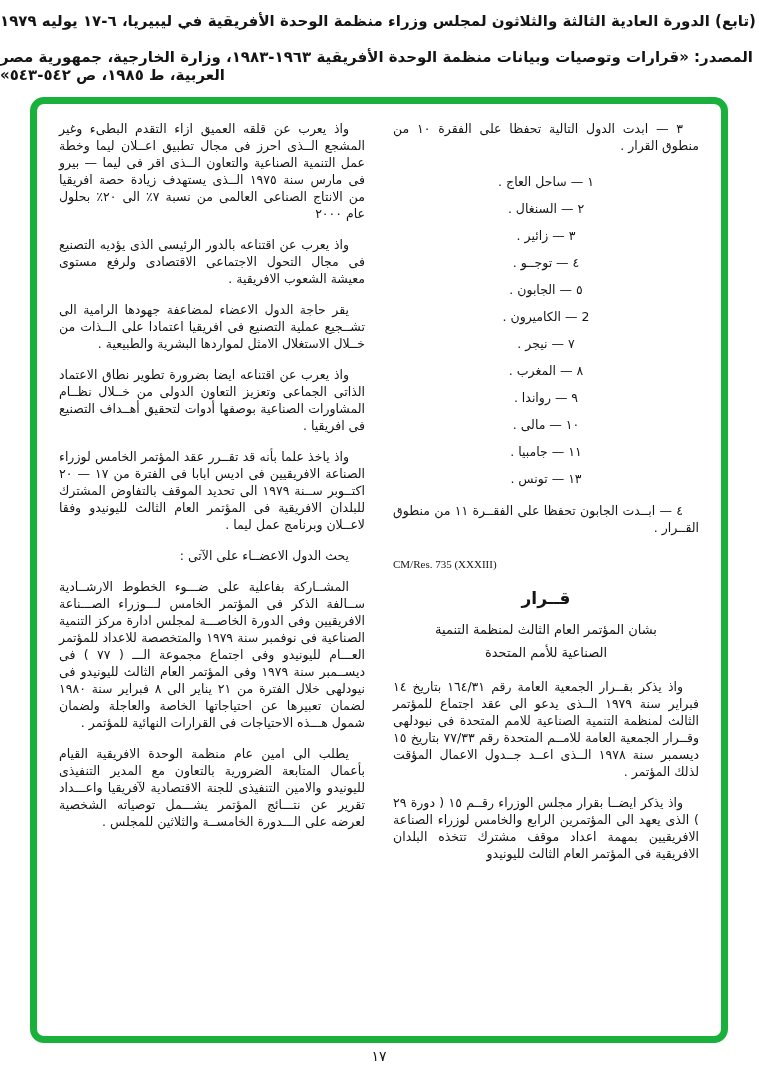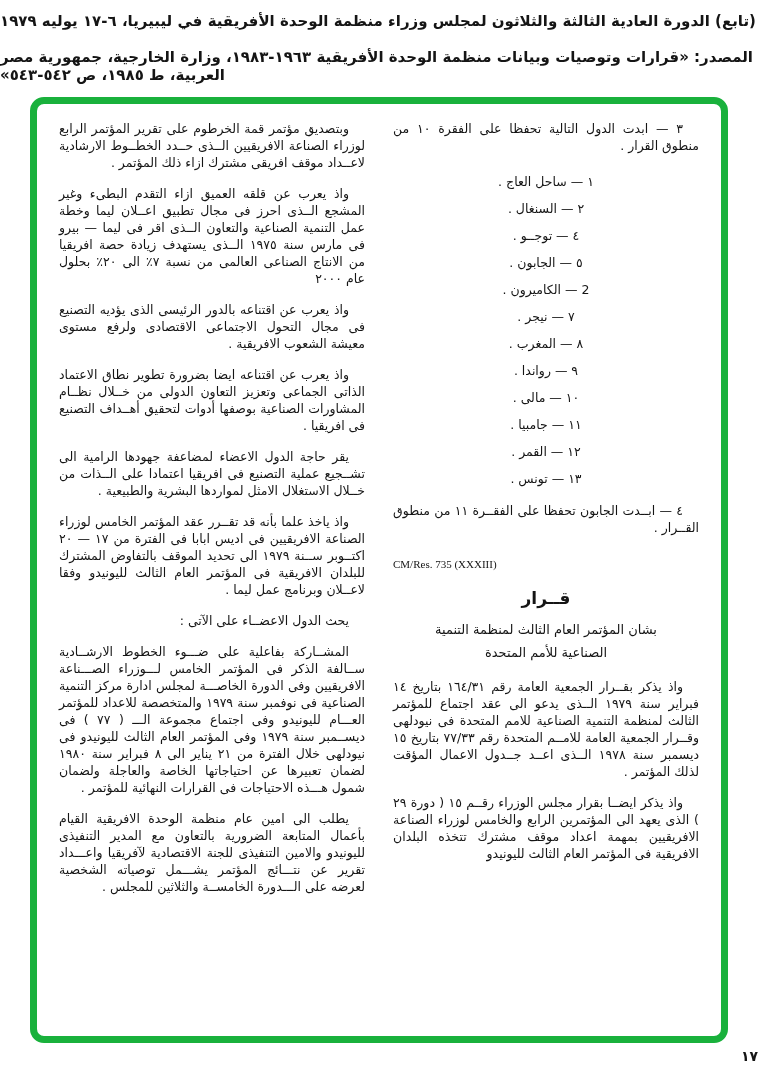--- a/index.html
+++ b/index.html
@@ -33,67 +33,66 @@
   }
   .res-code{
     direction:ltr;text-align:left;
     font-family:"Liberation Serif",serif;
     font-size:11px;margin:22px 0 6px 0;
   }
   .res-heading{font-size:17px;font-weight:bold;text-align:center;margin:18px 0 10px 0;word-spacing:4px;}
   .res-subject{font-size:13px;font-weight:normal;text-align:center;line-height:23px;margin:0 0 14px 0;}
   .page-number{
     position:absolute;left:0;right:0;bottom:14px;
-    text-align:right;font-size:14px;font-weight:bold;
+    text-align:center;font-size:14px;font-weight:normal;
   }
 </style>
 </head>
 <body>
 
 <div class="header">
   <div class="header-line1">(تابع) الدورة العادية الثالثة والثلاثون لمجلس وزراء منظمة الوحدة الأفريقية في ليبيريا، ٦-١٧ يوليه ١٩٧٩</div>
   <div class="header-line2">المصدر: «قرارات وتوصيات وبيانات منظمة الوحدة الأفريقية ١٩٦٣-١٩٨٣، وزارة الخارجية، جمهورية مصر العربية، ط ١٩٨٥، ص ٥٤٢-٥٤٣»</div>
 </div>
 
 <div class="content-frame" style="border-color: rgb(25, 177, 60);">
   <div class="columns">
 
     <div class="col">
       <p class="para indent">٣ — ابدت الدول التالية تحفظا على الفقرة ١٠ من منطوق القرار .</p>
       <ul class="countries">
         <li>١ — ساحل العاج .</li>
         <li>٢ — السنغال .</li>
+        <li>٣ — زائير .</li>
         <li>٤ — توجــو .</li>
         <li>٥ — الجابون .</li>
         <li>2 — الكاميرون .</li>
         <li>٧ — نيجر .</li>
         <li>٨ — المغرب .</li>
         <li>٩ — رواندا .</li>
         <li>١٠ — مالى .</li>
         <li>١١ — جامبيا .</li>
-        <li>١٢ — القمر .</li>
         <li>١٣ — تونس .</li>
       </ul>
       <p class="para indent">٤ — ابــدت الجابون تحفظا على الفقــرة ١١ من منطوق القــرار .</p>
       <div class="res-code">CM/Res. 735 (XXXIII)</div>
       <div class="res-heading">قــرار</div>
       <div class="res-subject">
         <span>بشان المؤتمر العام الثالث لمنظمة التنمية</span><br>
         <span>الصناعية للأمم المتحدة</span>
       </div>
       <p class="para indent">واذ يذكر بقــرار الجمعية العامة رقم ١٦٤/٣١ بتاريخ ١٤ فبراير سنة ١٩٧٩ الــذى يدعو الى عقد اجتماع للمؤتمر الثالث لمنظمة التنمية الصناعية للامم المتحدة فى نيودلهى وقــرار الجمعية العامة للامــم المتحدة رقم ٧٧/٣٣ بتاريخ ١٥ ديسمبر سنة ١٩٧٨ الــذى اعــد جــدول الاعمال المؤقت لذلك المؤتمر .</p>
       <p class="para indent">واذ يذكر ايضــا بقرار مجلس الوزراء رقــم ١٥ ( دورة ٢٩ ) الذى يعهد الى المؤتمرين الرابع والخامس لوزراء الصناعة الافريقيين بمهمة اعداد موقف مشترك تتخذه البلدان الافريقية فى المؤتمر العام الثالث لليونيدو</p>
     </div>
 
     <div class="col">
-      <p class="para indent">وبتصديق مؤتمر قمة الخرطوم على تقرير المؤتمر الرابع لوزراء الصناعة الافريقيين الــذى حــدد الخطــوط الارشادية لاعــداد موقف افريقى مشترك ازاء ذلك المؤتمر .</p>
       <p class="para indent">واذ يعرب عن قلقه العميق ازاء التقدم البطىء وغير المشجع الــذى احرز فى مجال تطبيق اعــلان ليما وخطة عمل التنمية الصناعية والتعاون الــذى اقر فى ليما — بيرو فى مارس سنة ١٩٧٥ الــذى يستهدف زيادة حصة افريقيا من الانتاج الصناعى العالمى من نسبة ٧٪ الى ٢٠٪ بحلول عام ٢٠٠٠</p>
       <p class="para indent">واذ يعرب عن اقتناعه بالدور الرئيسى الذى يؤديه التصنيع فى مجال التحول الاجتماعى الاقتصادى ولرفع مستوى معيشة الشعوب الافريقية .</p>
+      <p class="para indent">يقر حاجة الدول الاعضاء لمضاعفة جهودها الرامية الى تشــجيع عملية التصنيع فى افريقيا اعتمادا على الــذات من خــلال الاستغلال الامثل لمواردها البشرية والطبيعية .</p>
       <p class="para indent">واذ يعرب عن اقتناعه ايضا بضرورة تطوير نطاق الاعتماد الذاتى الجماعى وتعزيز التعاون الدولى من خــلال نظــام المشاورات الصناعية بوصفها أدوات لتحقيق أهــداف التصنيع فى افريقيا .</p>
-      <p class="para indent">يقر حاجة الدول الاعضاء لمضاعفة جهودها الرامية الى تشــجيع عملية التصنيع فى افريقيا اعتمادا على الــذات من خــلال الاستغلال الامثل لمواردها البشرية والطبيعية .</p>
       <p class="para indent">واذ ياخذ علما بأنه قد تقــرر عقد المؤتمر الخامس لوزراء الصناعة الافريقيين فى اديس ابابا فى الفترة من ١٧ — ٢٠ اكتــوبر ســنة ١٩٧٩ الى تحديد الموقف بالتفاوض المشترك للبلدان الافريقية فى المؤتمر العام الثالث لليونيدو وفقا لاعــلان وبرنامج عمل ليما .</p>
       <p class="para indent">يحث الدول الاعضــاء على الآتى :</p>
       <p class="para indent">المشــاركة بفاعلية على ضـــوء الخطوط الارشــادية ســالفة الذكر فى المؤتمر الخامس لـــوزراء الصـــناعة الافريقيين وفى الدورة الخاصـــة لمجلس ادارة مركز التنمية الصناعية فى نوفمبر سنة ١٩٧٩ والمتخصصة للاعداد للمؤتمر العـــام لليونيدو وفى اجتماع مجموعة الـــ ( ٧٧ ) فى ديســمبر سنة ١٩٧٩ وفى المؤتمر العام الثالث لليونيدو فى نيودلهى خلال الفترة من ٢١ يناير الى ٨ فبراير سنة ١٩٨٠ لضمان تعبيرها عن احتياجاتها الخاصة والعاجلة ولضمان شمول هـــذه الاحتياجات فى القرارات النهائية للمؤتمر .</p>
       <p class="para indent">يطلب الى امين عام منظمة الوحدة الافريقية القيام بأعمال المتابعة الضرورية بالتعاون مع المدير التنفيذى لليونيدو والامين التنفيذى للجنة الاقتصادية لآفريقيا واعـــداد تقرير عن نتـــائج المؤتمر يشـــمل توصياته الشخصية لعرضه على الـــدورة الخامســة والثلاثين للمجلس .</p>
     </div>
 
   </div>
 </div>
 
 <div class="page-number">١٧</div>

